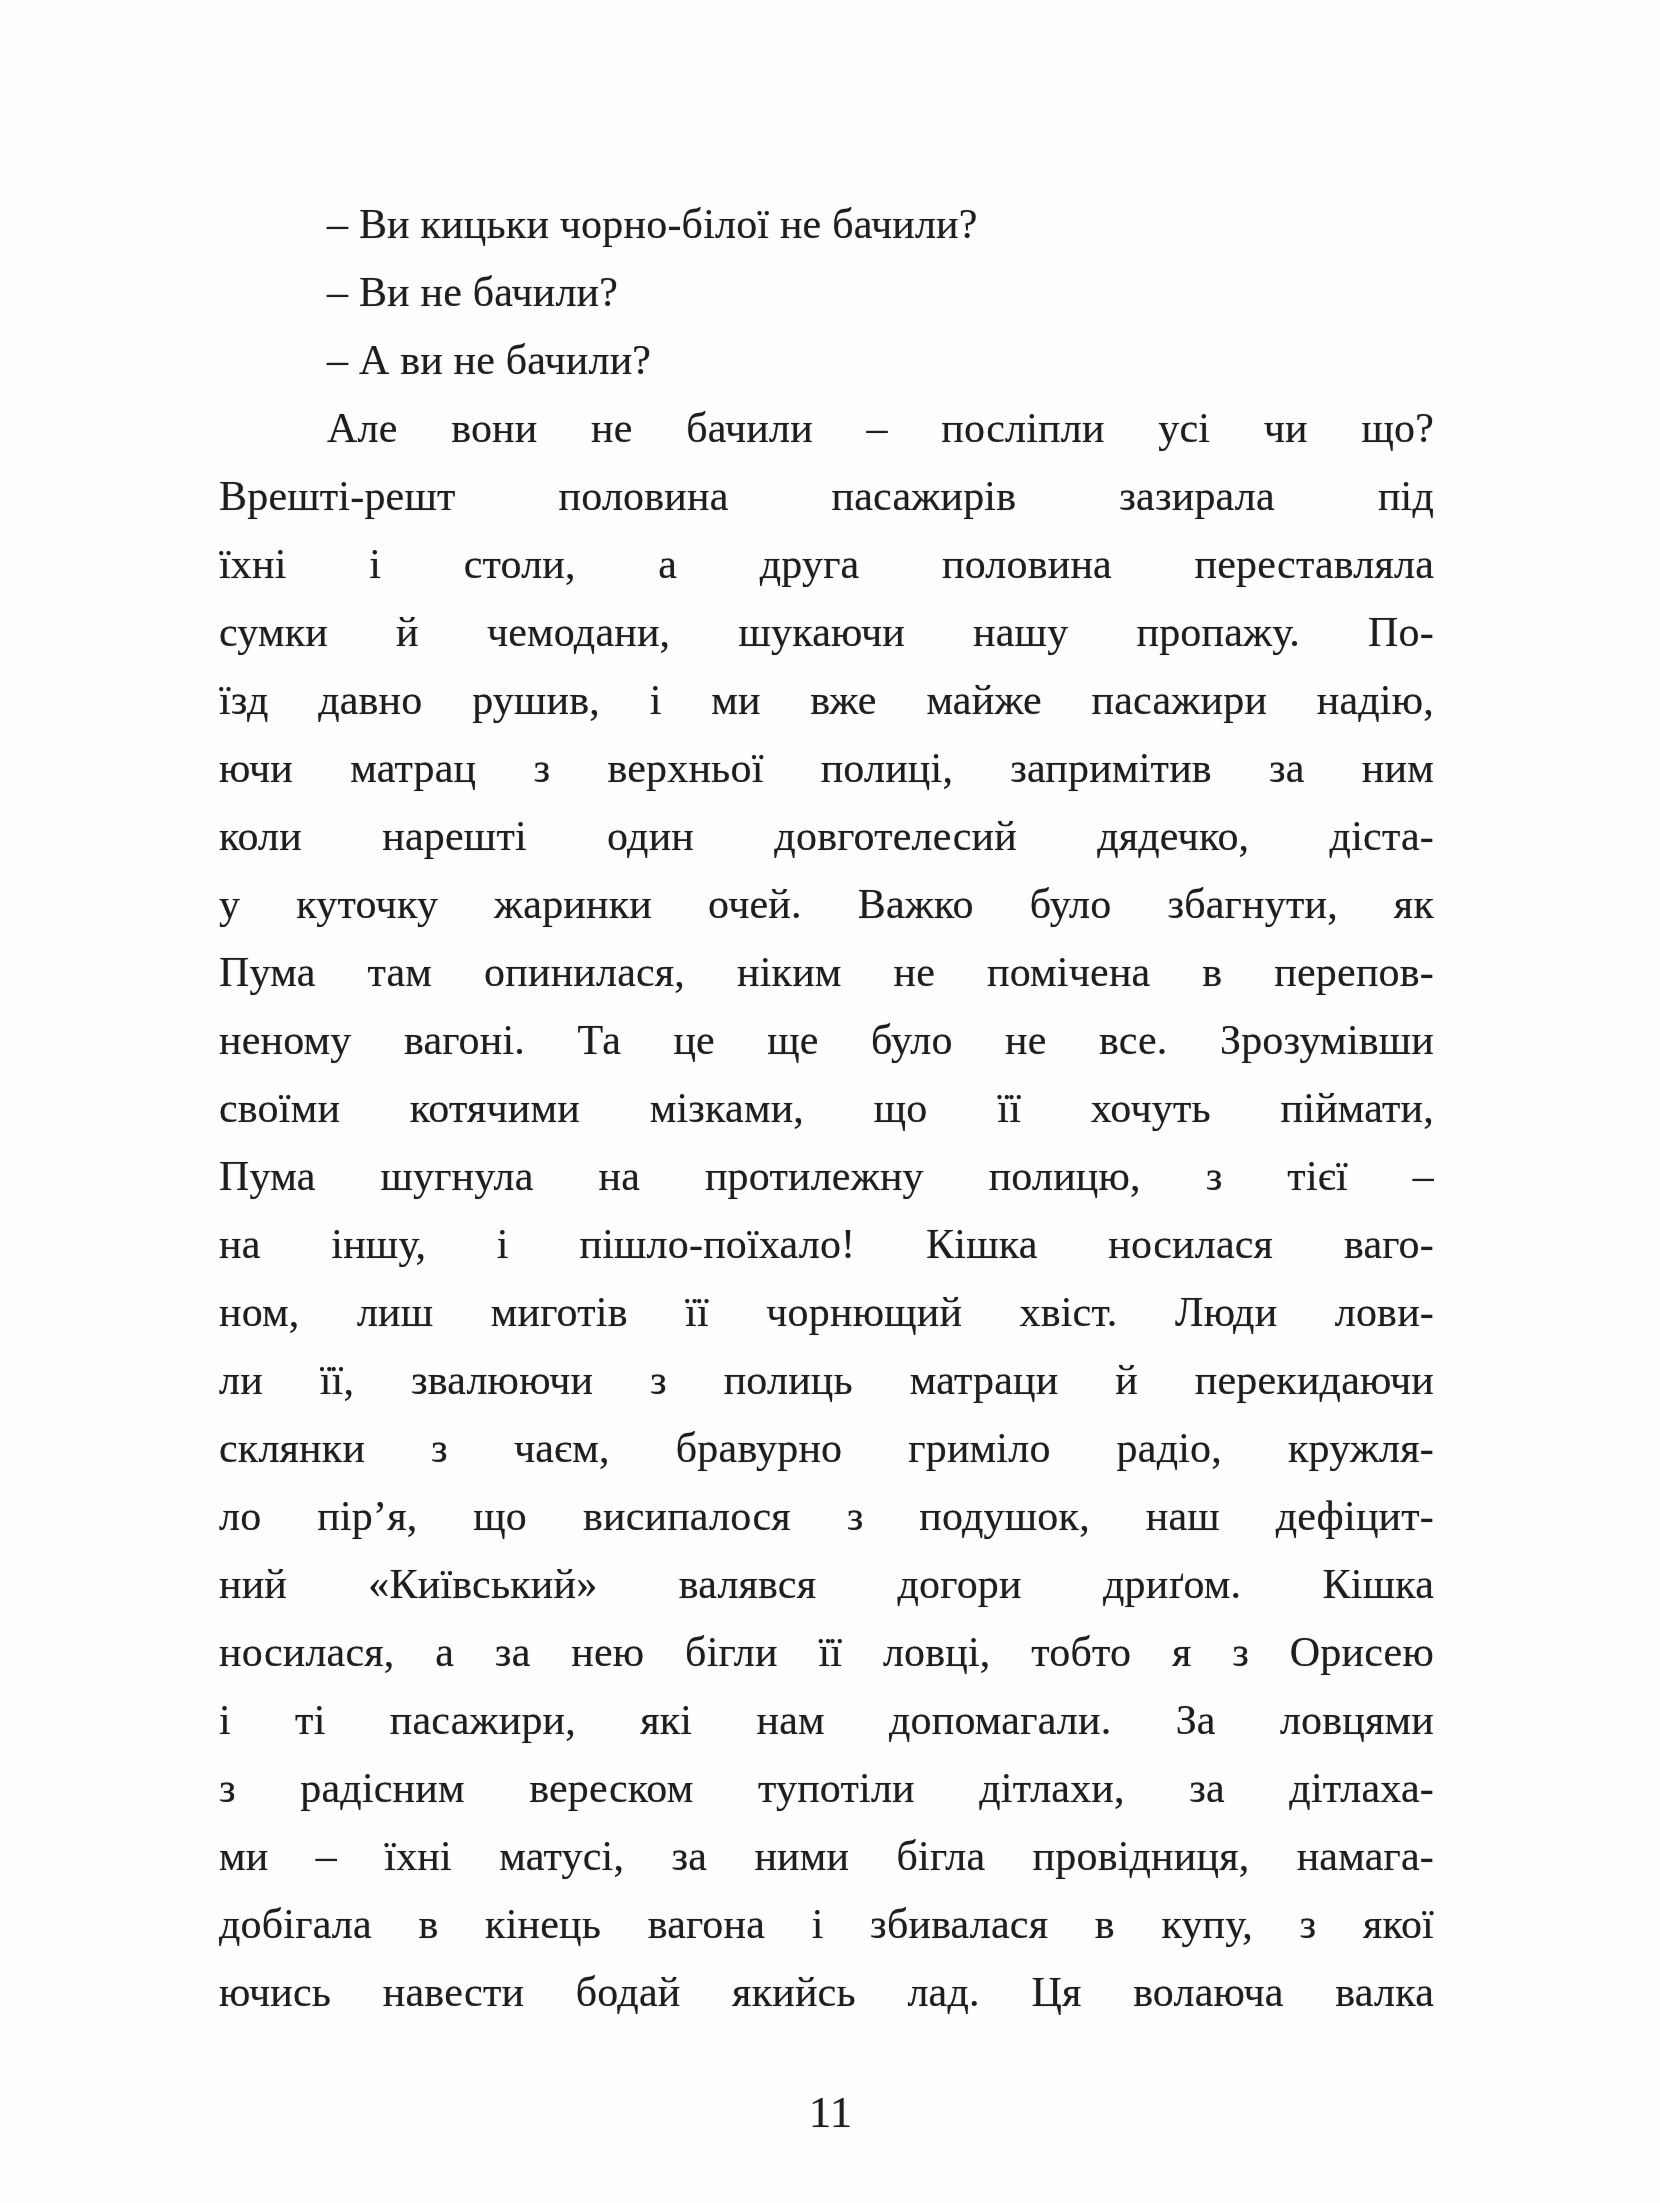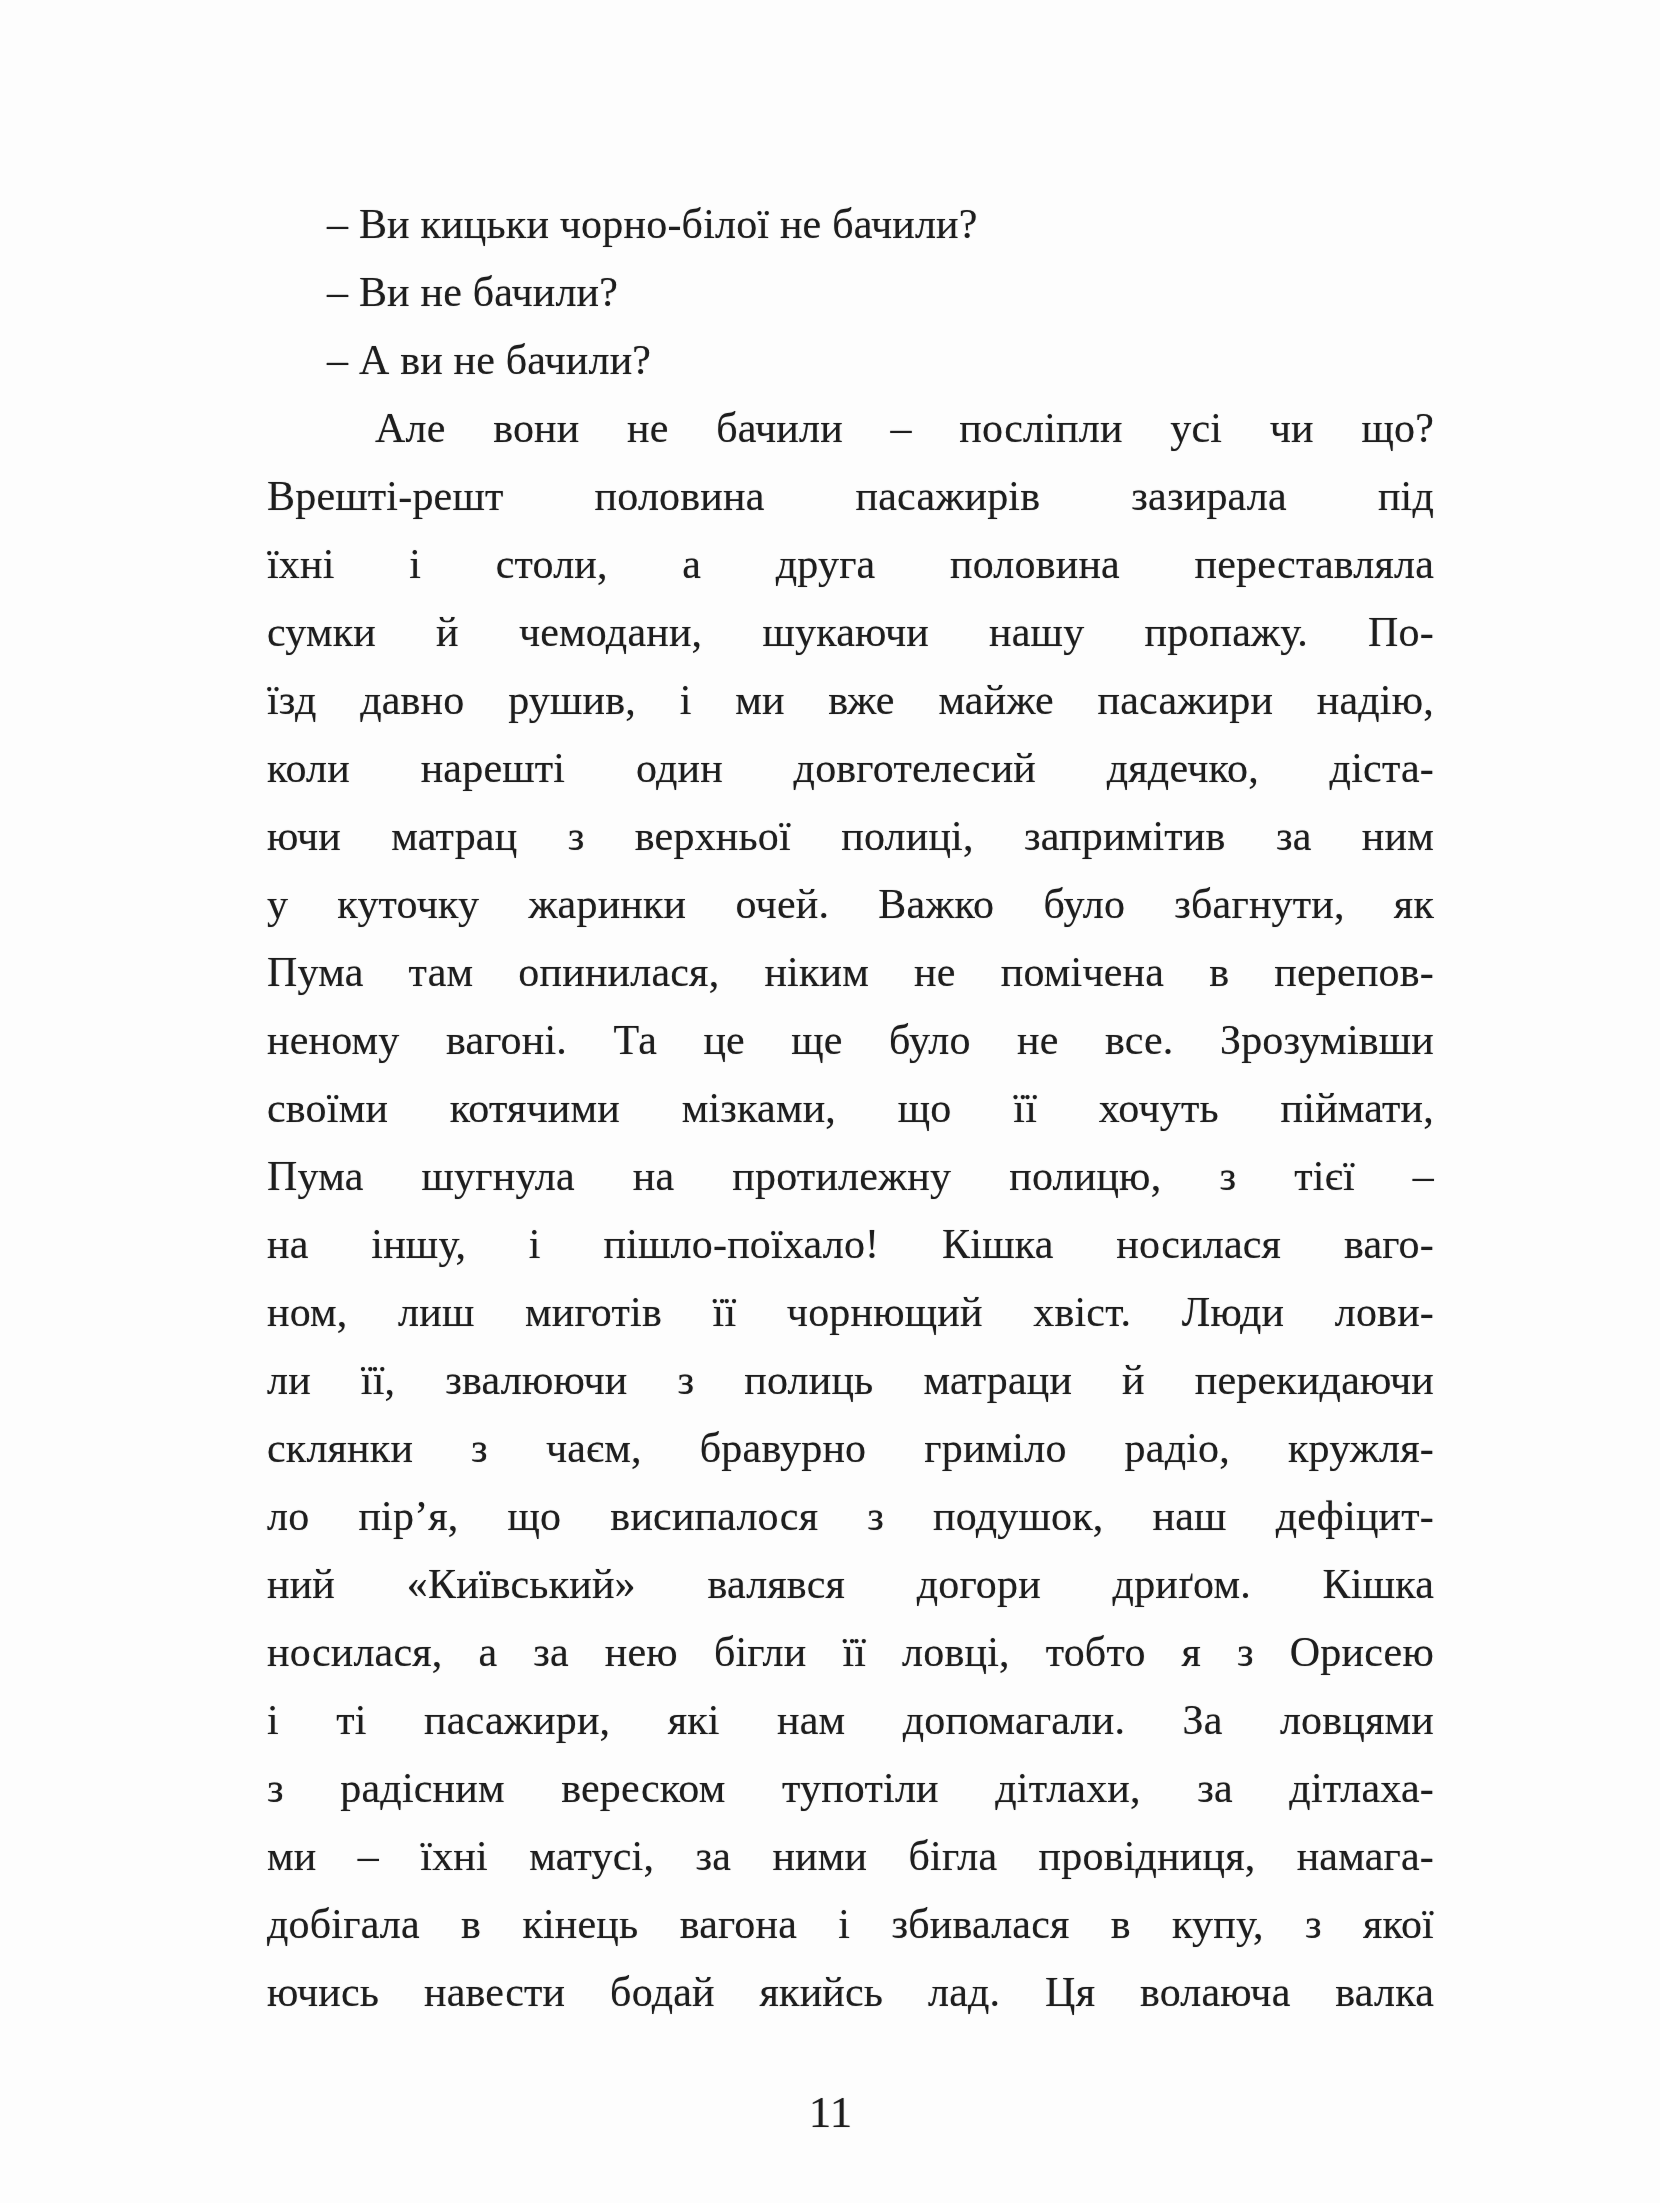--- a/index.html
+++ b/index.html
@@ -30,21 +30,20 @@
   }
   .line {
     height: 68px;
     white-space: nowrap;
   }
   .line.justified,
   .line.paragraph-first-justified {
     white-space: normal;
     text-align: justify;
     text-align-last: justify;
-    margin-left: 48px;
   }
   .line.dialogue-indent {
     padding-left: 108px;
   }
   .line.paragraph-first-justified {
     text-indent: 108px;
   }
   .page-number {
     position: absolute;
     left: 223px;
@@ -61,22 +60,22 @@
 <div class="page">
   <div class="text-block">
       <div class="line dialogue-indent">– Ви кицьки чорно-білої не бачили?</div>
       <div class="line dialogue-indent">– Ви не бачили?</div>
       <div class="line dialogue-indent">– А ви не бачили?</div>
       <div class="line paragraph-first-justified">Але вони не бачили – посліпли усі чи що?</div>
       <div class="line justified">Врешті-решт половина пасажирів зазирала під</div>
       <div class="line justified">їхні і столи, а друга половина переставляла</div>
       <div class="line justified">сумки й чемодани, шукаючи нашу пропажу. По-</div>
       <div class="line justified">їзд давно рушив, і ми вже майже пасажири надію,</div>
+      <div class="line justified">ючи матрац з верхньої полиці, запримітив за ним</div>
       <div class="line justified">коли нарешті один довготелесий дядечко, діста-</div>
-      <div class="line justified">ючи матрац з верхньої полиці, запримітив за ним</div>
       <div class="line justified">у куточку жаринки очей. Важко було збагнути, як</div>
       <div class="line justified">Пума там опинилася, ніким не помічена в перепов-</div>
       <div class="line justified">неному вагоні. Та це ще було не все. Зрозумівши</div>
       <div class="line justified">своїми котячими мізками, що її хочуть піймати,</div>
       <div class="line justified">Пума шугнула на протилежну полицю, з тієї –</div>
       <div class="line justified">на іншу, і пішло-поїхало! Кішка носилася ваго-</div>
       <div class="line justified">ном, лиш миготів її чорнющий хвіст. Люди лови-</div>
       <div class="line justified">ли її, звалюючи з полиць матраци й перекидаючи</div>
       <div class="line justified">склянки з чаєм, бравурно гриміло радіо, кружля-</div>
       <div class="line justified">ло пір’я, що висипалося з подушок, наш дефіцит-</div>

